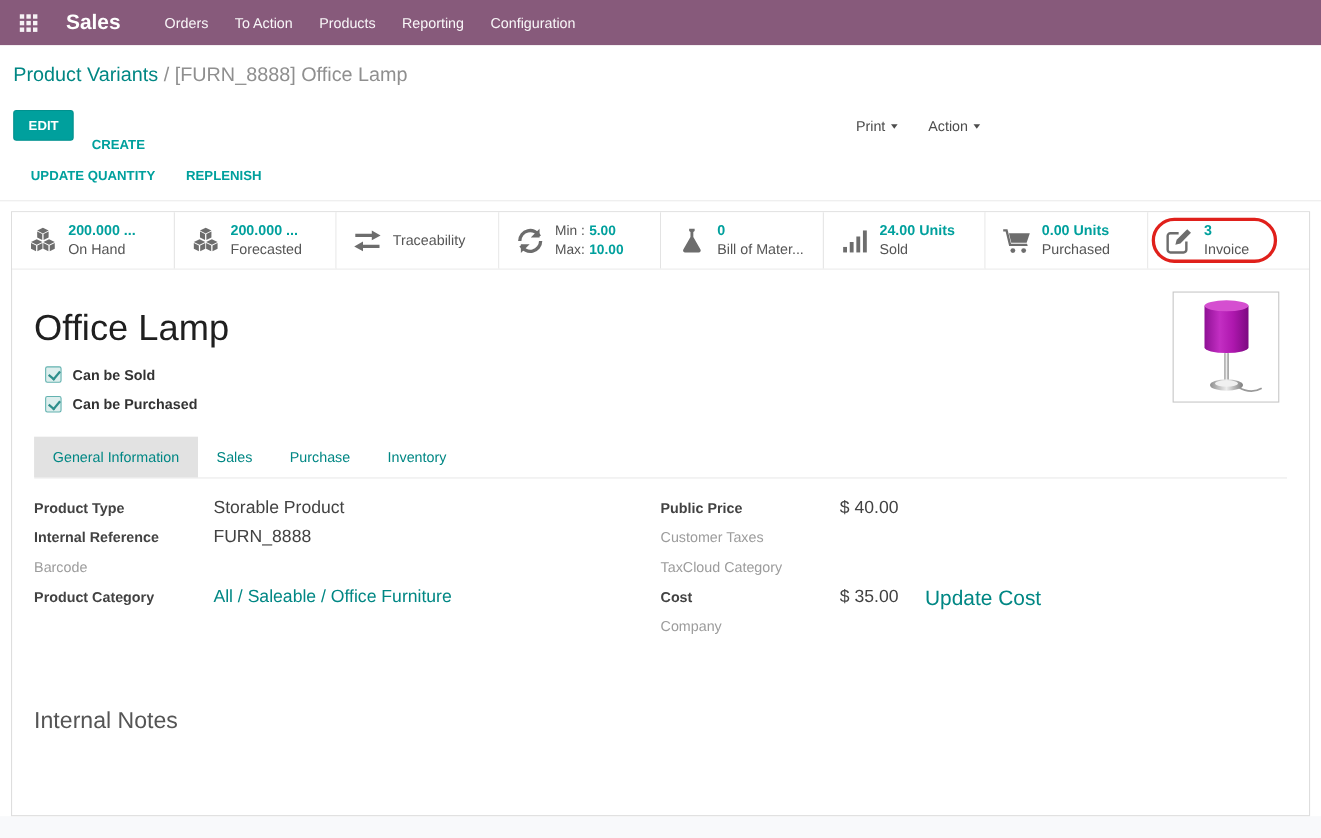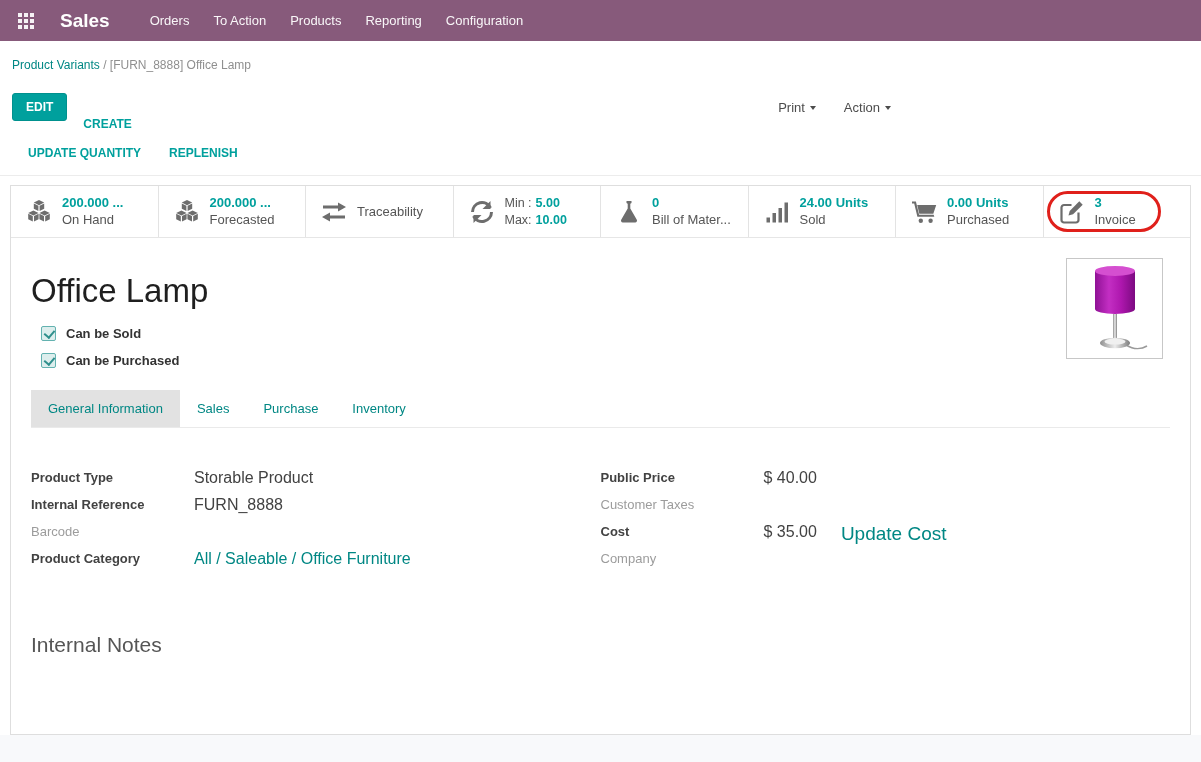--- a/index.html
+++ b/index.html
@@ -13,21 +13,21 @@
   .page { background: #fff; }
 
   
   .navbar { background: #875A7B; height: 41px; display: flex; align-items: center; padding: 0 12px; color: #fff; }
   .apps-grid { display: grid; grid-template-columns: repeat(3, 4px); grid-gap: 2px; margin: 0 6px 0 6px; cursor: pointer; }
   .apps-grid i { width: 4px; height: 4px; background: rgba(255,255,255,.92); display: block; }
   .brand { font-size: 19px; font-weight: 700; margin: 0 28px 0 20px; cursor: pointer; }
   .nav-item { font-size: 13px; padding: 12px 12px; color: rgba(255,255,255,.95); cursor: pointer; white-space: nowrap; }
 
   
-  .breadcrumb { padding: 17px 12px 9px; font-size: 12px; }
+  .breadcrumb { padding: 17px 12px 9px; font-size: 18px; }
   .breadcrumb .parent { color: #008784; text-decoration: none; cursor: pointer; }
   .breadcrumb .sep, .breadcrumb .current { color: #8f8f8f; }
 
   
   .control-panel { display: flex; align-items: center; padding: 2px 12px 10px; }
   .btn-edit { background: #00A09D; border: 1px solid #00918e; color: #fff; font-size: 12px; font-weight: 700; padding: 6px 13px; border-radius: 3px; cursor: pointer; font-family: inherit; }
   .btn-create { background: none; border: none; color: #00A09D; font-size: 12px; font-weight: 700; margin-left: 16px; cursor: pointer; font-family: inherit; margin-top: 34px; }
   .cp-right { margin-left: auto; margin-right: 298px; display: flex; gap: 28px; }
   .dropdown-toggle { font-size: 13px; color: #4c4c4c; cursor: pointer; background: none; border: none; font-family: inherit; }
   .caret { display: inline-block; width: 0; height: 0; border-left: 3.5px solid transparent; border-right: 3.5px solid transparent; border-top: 4px solid #4c4c4c; margin-left: 5px; vertical-align: middle; }
@@ -61,21 +61,21 @@
   .o-checkbox::after { content: ""; position: absolute; left: 4px; top: 1px; width: 5px; height: 8px; border: solid #2f8f8c; border-width: 0 2px 2px 0; transform: rotate(40deg); }
 
   .product-image { position: absolute; top: 20px; right: 27px; width: 97px; height: 101px; border: 1px solid #c7c7c7; background: #fff; display: flex; align-items: center; justify-content: center; }
 
   
   .tabs { display: flex; margin-top: 22px; border-bottom: 1px solid #eaeaea; }
   .tab { font-size: 13px; color: #008784; padding: 11px 17px; cursor: pointer; white-space: nowrap; }
   .tab.active { background: #e2e2e2; }
 
   
-  .fields { display: flex; margin-top: 41px; }
+  .fields { display: flex; margin-top: 18px; }
   .fcol { width: 50%; }
   .frow { display: flex; align-items: flex-start; min-height: 27px; }
   .flabel { width: 163px; flex: none; font-weight: 700; font-size: 13px; color: #424242; padding-top: 1px; }
   .flabel.muted { color: #9c9c9c; font-weight: 400; }
   .fvalue { font-size: 16px; color: #424242; }
   .flink { color: #008784; cursor: pointer; text-decoration: none; }
   .update-cost { margin-left: 24px; font-size: 19px; color: #008784; background: none; border: none; cursor: pointer; font-family: inherit; }
 
   .notes-heading { margin-top: 56px; font-size: 21px; font-weight: 400; color: #555; }
 </style>
@@ -313,20 +313,24 @@
         <div class="fcol">
           <div class="frow">
             <span class="flabel">Public Price</span>
             <span class="fvalue">$ 40.00</span>
           </div>
           <div class="frow">
             <span class="flabel muted">Customer Taxes</span>
             <span class="fvalue"></span>
           </div>
           <div class="frow">
+            <span class="flabel muted">TaxCloud Category</span>
+            <span class="fvalue"></span>
+          </div>
+          <div class="frow">
             <span class="flabel">Cost</span>
             <span class="fvalue">$ 35.00</span>
             <button class="update-cost">Update Cost</button>
           </div>
           <div class="frow">
             <span class="flabel muted">Company</span>
             <span class="fvalue"></span>
           </div>
         </div>
 

